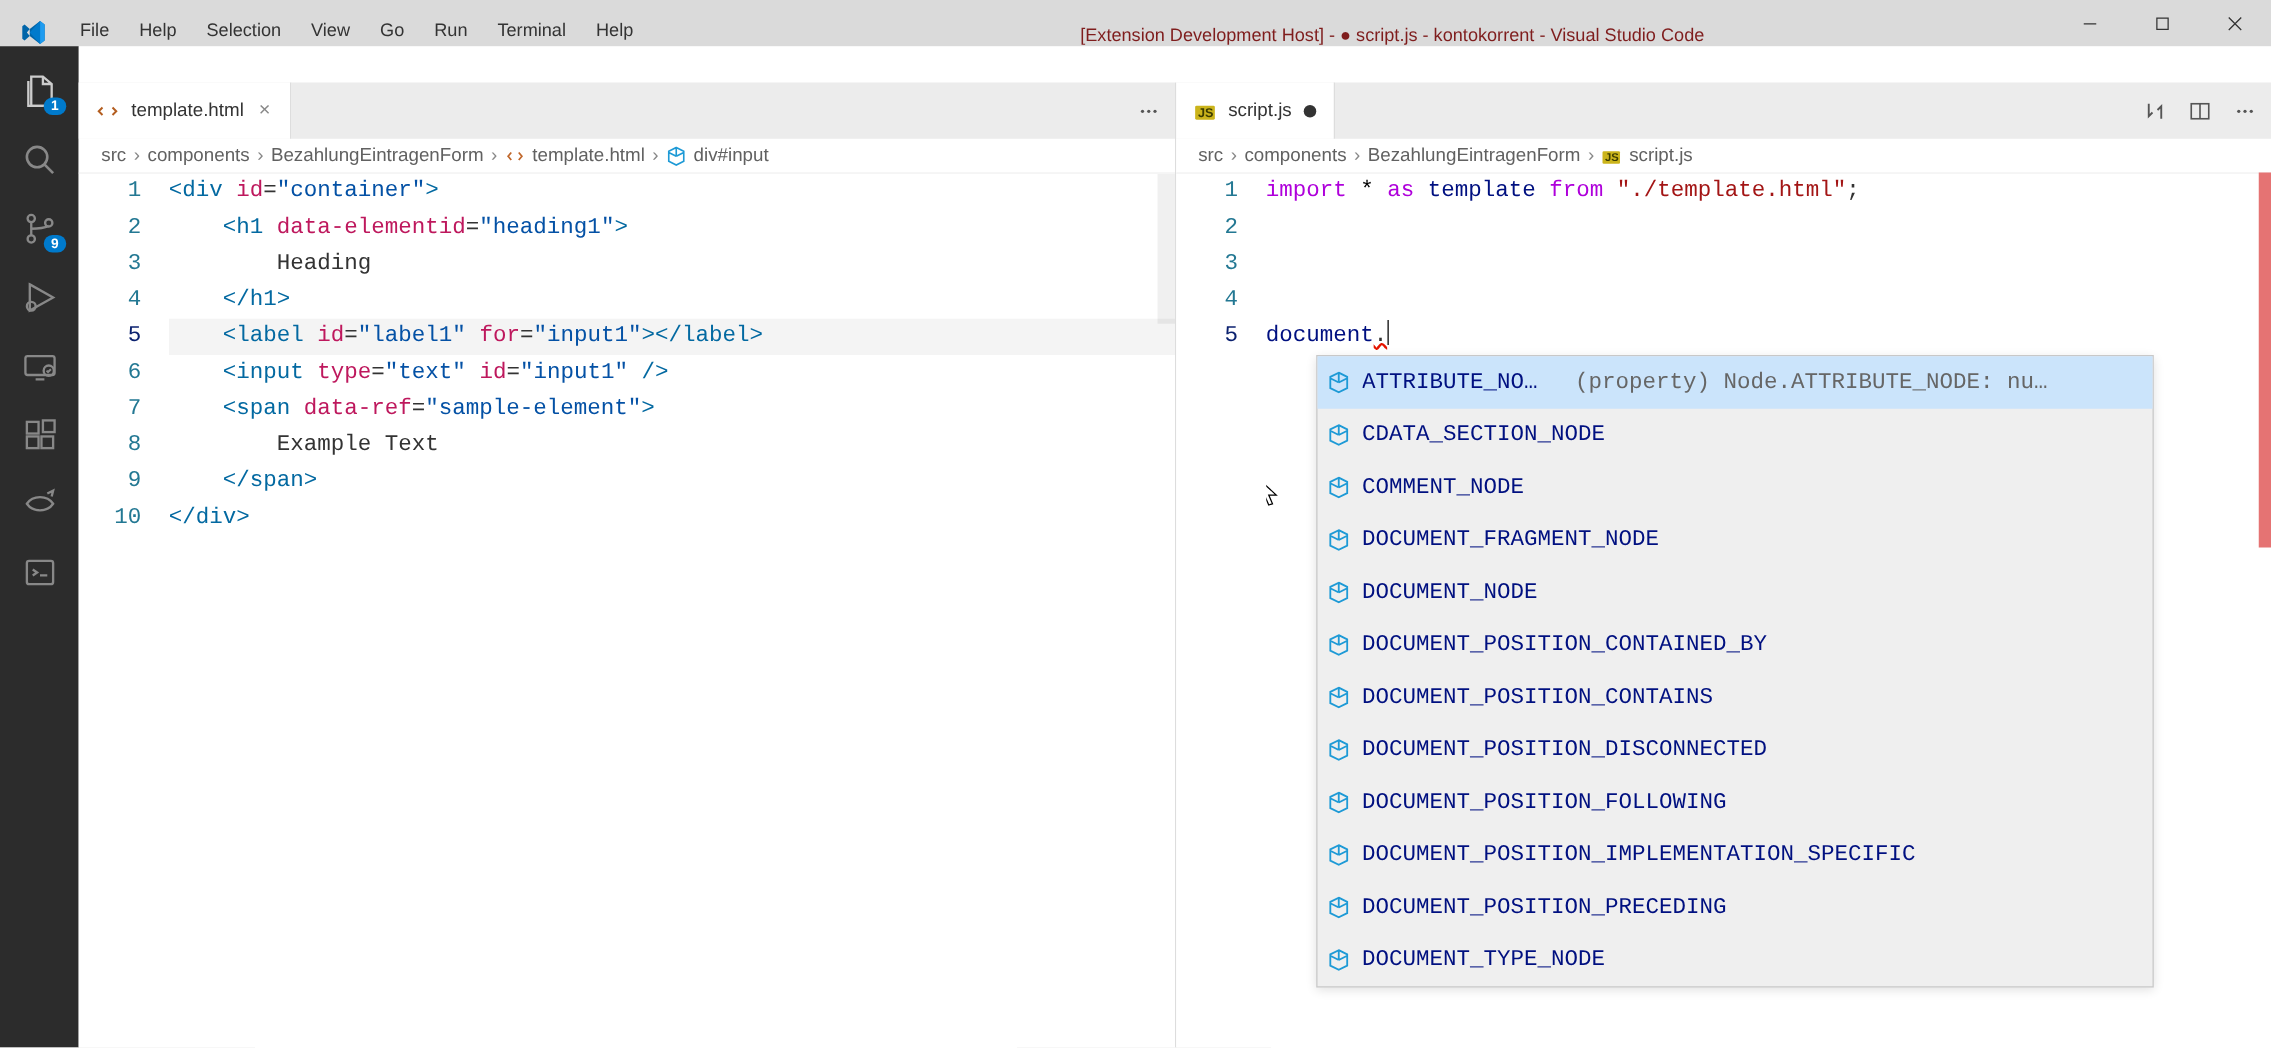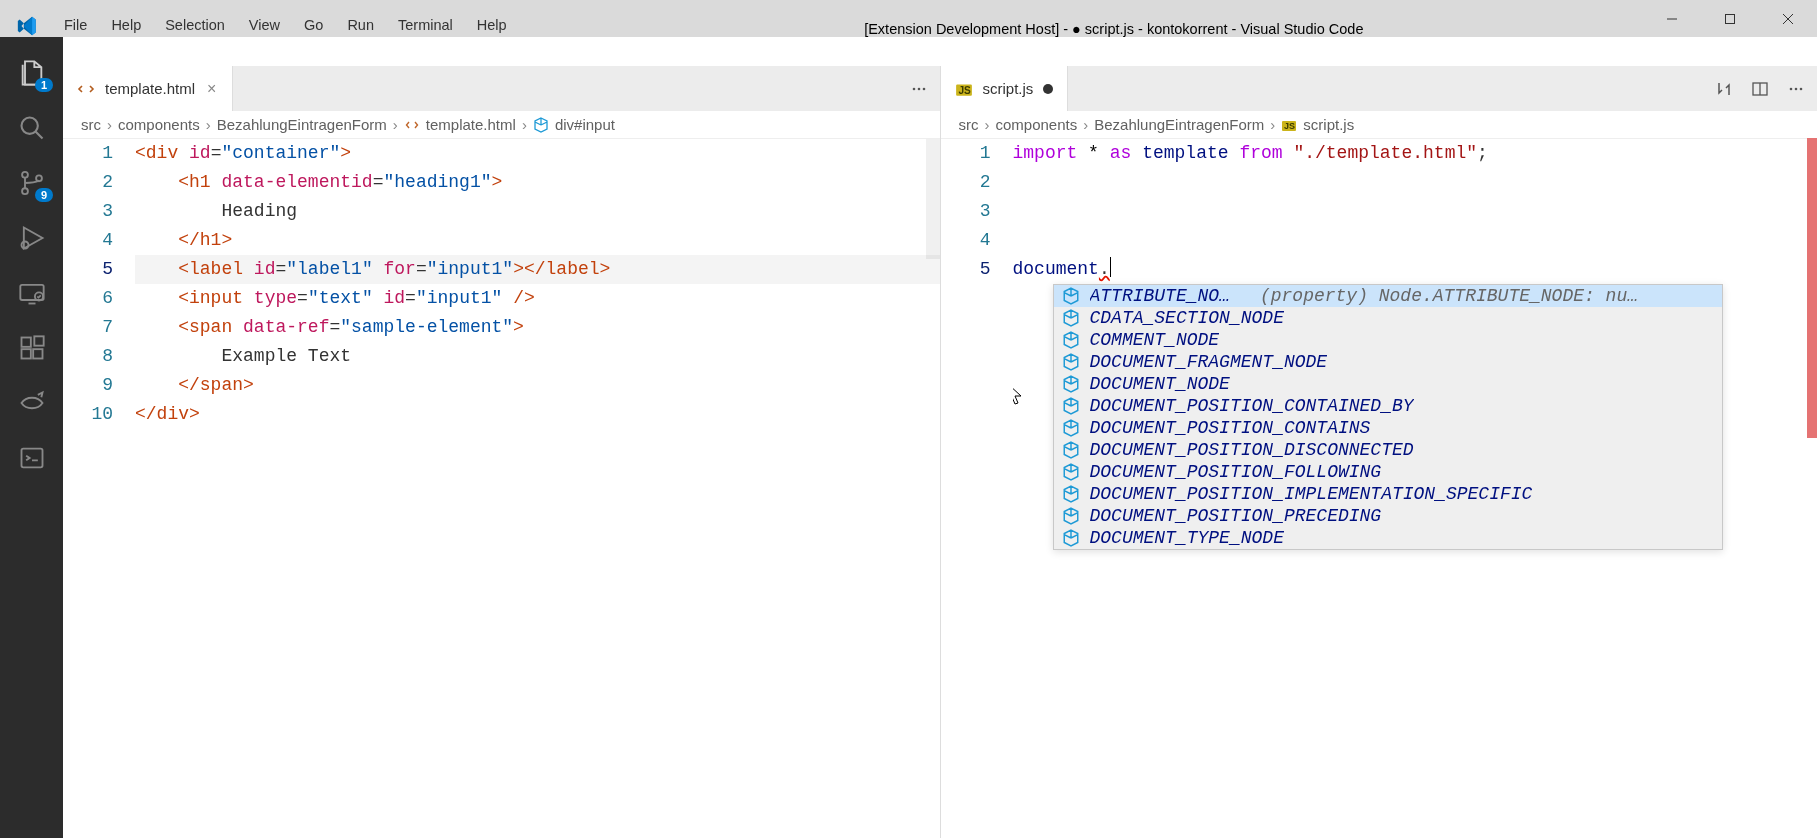--- a/index.html
+++ b/index.html
@@ -35,21 +35,21 @@
     .menu-item {
       padding: 4px 12px;
       font-size: 14.5px;
       color: #333;
       cursor: pointer;
     }
     .title-text {
       flex: 1;
       text-align: center;
       font-size: 14.5px;
-      color: #000000;
+      color: #7f1d1d;
       padding-right: 100px;
     }
     .window-controls {
       display: flex;
       gap: 0;
       position: absolute;
       right: 0;
       top: 0;
     }
     .window-control {
@@ -185,21 +185,21 @@
     .code-content {
       flex: 1;
       position: relative;
       overflow: hidden;
     }
     .code-line {
       height: 29px;
       white-space: pre;
     }
     .code-line.active-line { background: #f4f4f4; }
-    .tok-br { color: #c2410c; }
+    .tok-br { color: #0369a1; }
     .tok-attr { color: #be185d; }
     .tok-str { color: #0451a5; }
     .tok-punc { color: #333; }
     .tok-text { color: #333; }
     .tok-keyword { color: #af00db; }
     .tok-ident { color: #001080; }
     .tok-str2 { color: #a31515; }
     .tok-star { color: #000; }
     .squiggle {
       text-decoration: underline wavy #e51400;
@@ -222,27 +222,26 @@
       left: 40px;
       top: 145px;
       width: 670px;
       background: #efefef;
       border: 1px solid #c8c8c8;
       box-shadow: 0 2px 8px rgba(0,0,0,0.12);
       font-family: Consolas, "Courier New", monospace;
       font-size: 18px;
     }
     .suggest-row {
-      height: 22px;
+      height: 42px;
       display: flex;
       align-items: center;
       padding: 0 8px;
       gap: 10px;
       cursor: pointer;
-      font-style: italic;
     }
     .suggest-row.selected { background: #cbe4fb; }
     .suggest-icon { width:18px; height:18px; flex-shrink:0; }
     .suggest-label { flex: 0 0 auto; color: #001080; max-width: 190px; overflow:hidden; text-overflow:ellipsis; white-space:nowrap; }
     .suggest-row:not(.selected) .suggest-label { max-width: 600px; }
     .suggest-detail { color: #666; margin-left: auto; white-space: nowrap; overflow:hidden; text-overflow:ellipsis; flex: 1; text-align: left; padding-left: 20px; }
     .scrollbar-right {
       position: absolute;
       right: 2px;
       top: 0;

